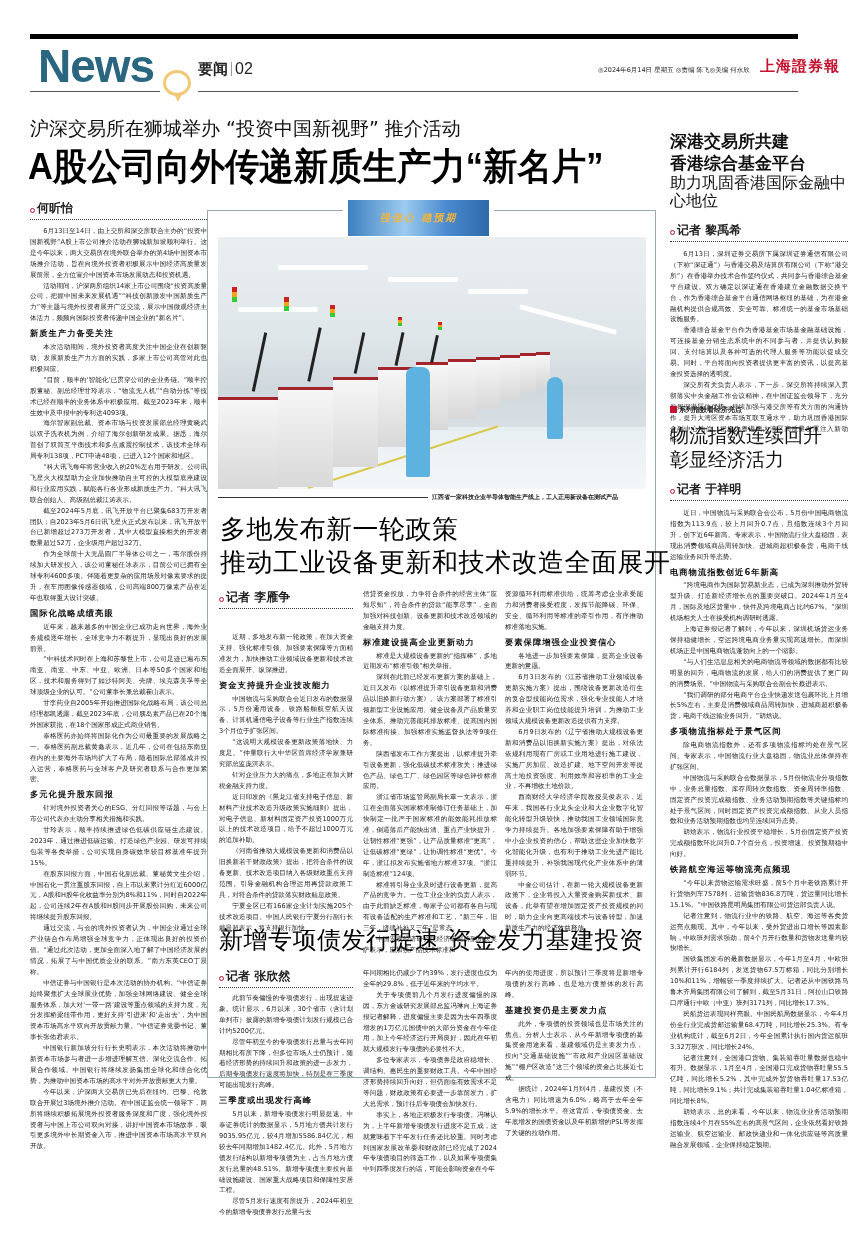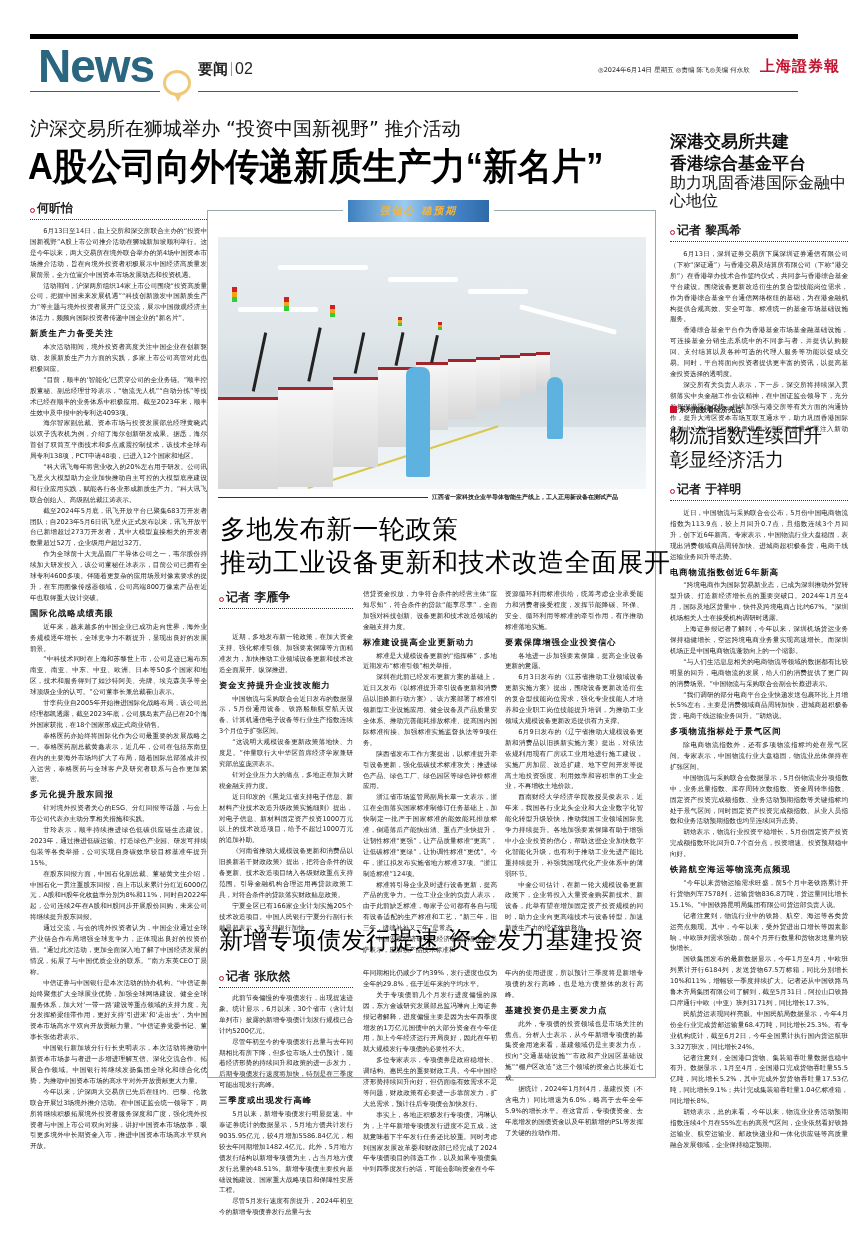--- a/index.html
+++ b/index.html
@@ -32,21 +32,21 @@
   .byline .dot { display: inline-block; width: 5px; height: 5px; border: 1.5px solid #c4122f; border-radius: 50%; margin-right: 2px; vertical-align: -1px; }
 
   .body-text { font-size: 6.6px; line-height: 10.9px; color: #222; text-align: justify; }
   .body-text p { text-indent: 2em; }
   .subhead { font-size: 8.3px; font-weight: bold; color: #111; margin: 4px 0 3px 0; letter-spacing: 1px; }
 
   .col { position: absolute; }
 
   
   .feature-box { position: absolute; left: 207px; top: 210px; width: 449px; height: 868px; border: 1px solid #9aa; }
-  .banner { position: absolute; left: 346px; top: 200px; width: 145px; height: 22px; background: linear-gradient(90deg, #3d7fbf, #9ccbef 40%, #4a8ad0 70%, #2e6aa8); border-left: 2px solid #fff; border-right: 2px solid #fff; box-shadow: 0 0 0 3px #fff; display: flex; align-items: center; justify-content: center; }
+  .banner { position: absolute; left: 346px; top: 200px; width: 145px; height: 36px; background: linear-gradient(90deg, #3d7fbf, #9ccbef 40%, #4a8ad0 70%, #2e6aa8); border-left: 2px solid #fff; border-right: 2px solid #fff; box-shadow: 0 0 0 3px #fff; display: flex; align-items: center; justify-content: center; }
   .banner span { font-size: 10px; font-weight: bold; color: #f4b53a; letter-spacing: 2px; font-style: italic; }
   .photo { position: absolute; left: 218px; top: 237px; width: 428px; height: 252px; overflow: hidden; background: linear-gradient(180deg, #e9eef1 0%, #dfe6ea 40%, #cfd8dd 60%, #e6ecef 100%); }
   .ceiling-light { position: absolute; height: 5px; background: #fff; border-radius: 2px; }
   .machine { position: absolute; background: linear-gradient(180deg, #f6f6f6, #d8d8d8); border-top: 3px solid #a3252b; }
   .machine-arm { position: absolute; width: 3px; background: #222; }
   .beacon { position: absolute; width: 5px; }
   .worker { position: absolute; background: #5eb2e0; border-radius: 8px 8px 2px 2px; }
   .floor-line { position: absolute; height: 2px; background: #d9c84a; transform-origin: left; }
   .caption-rule { position: absolute; left: 218px; top: 497px; width: 210px; height: 1px; background: #333; }
   .caption { position: absolute; left: 432px; top: 493px; font-size: 6px; font-weight: bold; color: #222; white-space: nowrap; }
@@ -217,21 +217,21 @@
       <p>据统计，2024年1月到4月，基建投资（不含电力）同比增速为6.0%，略高于去年全年5.9%的增长水平。在这背后，专项债资金、去年底增发的国债资金以及年初新增的PSL等发挥了关键的拉动作用。</p>
     </div>
 </div>
 
 <div class="rc" style="top:130px;">
   <div class="rc-title">深港交易所共建</div>
   <div class="rc-title">香港综合基金平台</div>
   <div class="rc-sub">助力巩固香港国际金融中心地位</div>
   <div class="byline" style="margin-top:12px;"><span class="dot"></span><span>记者 黎禹希</span></div>
   <div class="body-text" id="story1-body" style="margin-top:7px;">
-      <p>6月13日，深圳证券交易所下属深圳证券通信有限公司（下称“深证通”）与香港交易及结算所有限公司（下称“港交所”）在香港举办技术合作签约仪式，共同参与香港综合基金平台建设。围绕设备更新改造衍生的复合型技能岗位需求，作为香港综合基金平台通信网络枢纽的基础，为在港金融机构提供合规高效、安全可靠、标准统一的基金市场基础设施服务。</p>
+      <p>6月13日，深圳证券交易所下属深圳证券通信有限公司（下称“深证通”）与香港交易及结算所有限公司（下称“港交所”）在香港举办技术合作签约仪式，共同参与香港综合基金平台建设。双方确定以深证通在香港建立金融数据交换平台，作为香港综合基金平台通信网络枢纽的基础，为在港金融机构提供合规高效、安全可靠、标准统一的基金市场基础设施服务。</p>
       <p>香港综合基金平台作为香港基金市场基金融基础设施，可连接基金分销生态系统中的不同参与者，并提供认购赎回、支付结算以及各种可选的代理人服务等功能以促成交易。同时，平台将面向投资者提供更丰富的资讯，以提高基金投资选择的透明度。</p>
       <p>深交所有关负责人表示，下一步，深交所将持续深入贯彻落实中央金融工作会议精神，在中国证监会领导下，充分发挥深港区位优势，持续加强与港交所等有关方面的沟通协作，提升大湾区资本市场互联互通水平，助力巩固香港国际金融中心地位，积极为粤港澳大湾区高质量发展注入新动能。</p>
     </div>
 </div>
 
 <div class="rc" style="top:405px;">
   <div class="series-tag"><span class="sq"></span><span>系列指数看经济亮点</span></div>
   <div class="rc-title2" style="margin-top:8px;">物流指数连续回升</div>
   <div class="rc-title2">彰显经济活力</div>
   <div class="byline" style="margin-top:10px;"><span class="dot"></span><span>记者 于祥明</span></div>

